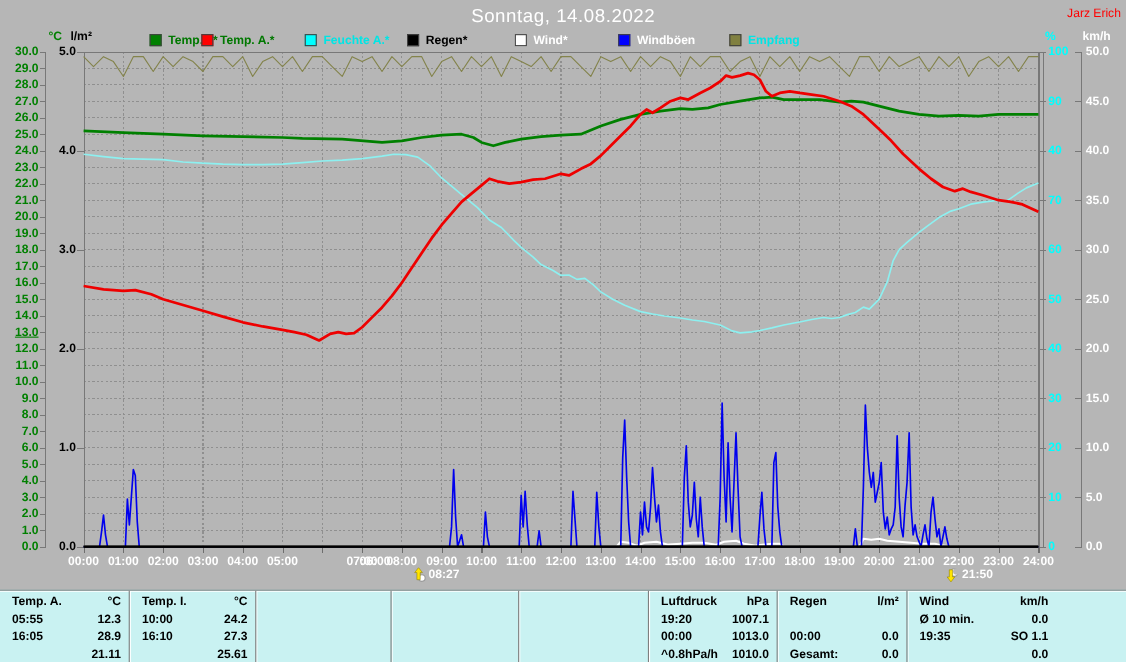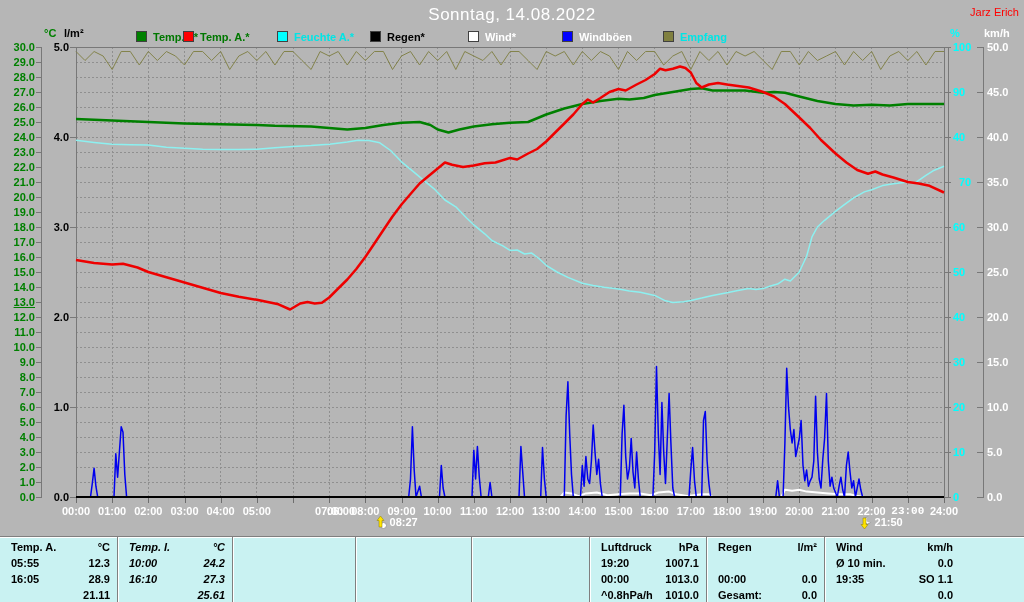--- a/index.html
+++ b/index.html
@@ -261,21 +261,21 @@
       <div class="axis-label" style="left: 2px; top: 491px; width: 33px; text-align: right; color: rgb(0, 128, 0);">0.0</div>
       <div class="axis-label" style="left: 46px; top: 41px; width: 23px; text-align: right; color: rgb(0, 0, 0);">5.0</div>
       <div class="axis-label" style="left: 46px; top: 131px; width: 23px; text-align: right; color: rgb(0, 0, 0);">4.0</div>
       <div class="axis-label" style="left: 46px; top: 221px; width: 23px; text-align: right; color: rgb(0, 0, 0);">3.0</div>
       <div class="axis-label" style="left: 46px; top: 311px; width: 23px; text-align: right; color: rgb(0, 0, 0);">2.0</div>
       <div class="axis-label" style="left: 46px; top: 401px; width: 23px; text-align: right; color: rgb(0, 0, 0);">1.0</div>
       <div class="axis-label" style="left: 46px; top: 491px; width: 23px; text-align: right; color: rgb(0, 0, 0);">0.0</div>
       <div class="axis-label" style="left: 953px; top: 41px; width: 24px; text-align: left; color: rgb(0, 255, 255);">100</div>
       <div class="axis-label" style="left: 953px; top: 86px; width: 24px; text-align: left; color: rgb(0, 255, 255);">90</div>
       <div class="axis-label" style="left: 953px; top: 131px; width: 24px; text-align: left; color: rgb(0, 255, 255);">40</div>
-      <div class="axis-label" style="left: 953px; top: 176px; width: 24px; text-align: center; color: rgb(0, 255, 255);">70</div>
+      <div class="axis-label" style="left: 953px; top: 176px; width: 24px; text-align: left; color: rgb(0, 255, 255);">70</div>
       <div class="axis-label" style="left: 953px; top: 221px; width: 24px; text-align: left; color: rgb(0, 255, 255);">60</div>
       <div class="axis-label" style="left: 953px; top: 266px; width: 24px; text-align: left; color: rgb(0, 255, 255);">50</div>
       <div class="axis-label" style="left: 953px; top: 311px; width: 24px; text-align: left; color: rgb(0, 255, 255);">40</div>
       <div class="axis-label" style="left: 953px; top: 356px; width: 24px; text-align: left; color: rgb(0, 255, 255);">30</div>
       <div class="axis-label" style="left: 953px; top: 401px; width: 24px; text-align: left; color: rgb(0, 255, 255);">20</div>
       <div class="axis-label" style="left: 953px; top: 446px; width: 24px; text-align: left; color: rgb(0, 255, 255);">10</div>
       <div class="axis-label" style="left: 953px; top: 491px; width: 24px; text-align: left; color: rgb(0, 255, 255);">0</div>
       <div class="axis-label" style="left: 987px; top: 41px; width: 30px; text-align: left; color: rgb(255, 255, 255);">50.0</div>
       <div class="axis-label" style="left: 987px; top: 86px; width: 30px; text-align: left; color: rgb(255, 255, 255);">45.0</div>
       <div class="axis-label" style="left: 987px; top: 131px; width: 30px; text-align: left; color: rgb(255, 255, 255);">40.0</div>
@@ -305,21 +305,21 @@
       <div class="xlab" style="left: 526.167px;">13:00</div>
       <div class="xlab" style="left: 562.333px;">14:00</div>
       <div class="xlab" style="left: 598.5px;">15:00</div>
       <div class="xlab" style="left: 634.667px;">16:00</div>
       <div class="xlab" style="left: 670.833px;">17:00</div>
       <div class="xlab" style="left: 707px;">18:00</div>
       <div class="xlab" style="left: 743.167px;">19:00</div>
       <div class="xlab" style="left: 779.333px;">20:00</div>
       <div class="xlab" style="left: 815.5px;">21:00</div>
       <div class="xlab" style="left: 851.667px;">22:00</div>
-      <div class="xlab" style="left: 887.833px; font-family: Liberation Mono, monospace;">23:00</div>
+      <div class="xlab" style="left: 887.833px;">23:00</div>
       <div class="xlab" style="left: 924px;">24:00</div>
     </div>
 
   <div class="marker" id="marker-sunrise" style="left: 375.608px;">
     <svg width="12" height="13">
       <circle cx="7.5" cy="9.5" r="3" fill="#ffffff" stroke="#9a9a9a"></circle>
       <path d="M4.5 0 L8 4.5 H6 V11 H3 V4.5 H1 Z" fill="#ffe400" stroke="#8a7d00" stroke-width="0.5"></path>
     </svg>
     <span>08:27</span>
   </div>
@@ -344,21 +344,21 @@
         </div>
         <div class="trow">
           <span class="lt">16:05</span>
           <span class="rt">28.9</span>
         </div>
         <div class="trow">
           <span class="lt"></span>
           <span class="rt">21.11</span>
         </div>
       </div>
-      <div class="tcol" style="width: 115px; font-style: italic;">
+      <div class="tcol" style="width: 115px;">
         <div class="trow">
           <span class="lt">Temp. I.</span>
           <span class="rt">°C</span>
         </div>
         <div class="trow">
           <span class="lt">10:00</span>
           <span class="rt">24.2</span>
         </div>
         <div class="trow">
           <span class="lt">16:10</span>

